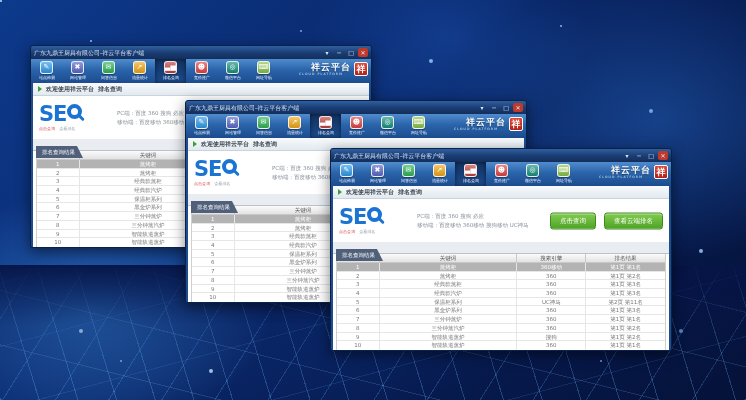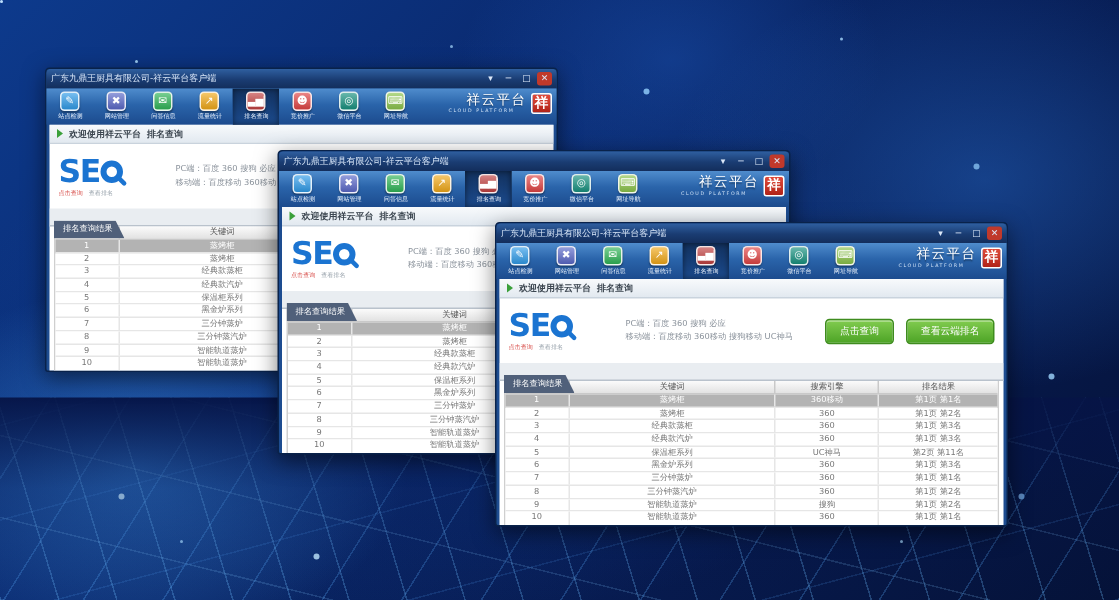--- a/index.html
+++ b/index.html
@@ -51,37 +51,37 @@
     background:linear-gradient(180deg,#4f8ccd 0%,#2a64aa 45%,#1c4b8e 100%); }
   .tb-item { width:31px; height:24px; display:flex; flex-direction:column; align-items:center;
     padding-top:2px; cursor:pointer; }
   .tb-item.active { background:linear-gradient(180deg,#12315e,#1c4b8e);
     box-shadow:inset 0 0 4px rgba(0,0,0,.55); }
   .tb-icon { width:13px; height:13px; border:1px solid rgba(255,255,255,.85); border-radius:3px;
     color:#fff; font-size:7px; line-height:11px; text-align:center; overflow:hidden;
     box-shadow:0 1px 1px rgba(0,0,0,.3); }
   .tb-label { font-size:4.5px; color:#eaf2fc; margin-top:1px; white-space:nowrap; transform:scale(.9); }
   .brand { position:absolute; right:3px; top:3px; display:flex; align-items:center; gap:3px; }
-  .brand-name { font-size:9px; font-weight:normal; color:#fff; line-height:9px;
+  .brand-name { font-size:9px; font-weight:bold; color:#fff; line-height:9px;
     text-shadow:0 1px 1px rgba(0,0,0,.4); letter-spacing:1px;margin-left:12px; }
   .brand-sub { font-size:3.5px; color:#cfe2f7; letter-spacing:1.2px; transform:scale(.9); transform-origin:left; }
   .seal { width:14px; height:14px; background:linear-gradient(180deg,#e04a3a,#b02318);
     border:1px solid #fff; border-radius:2px; color:#fff; font-size:9px; font-weight:bold;
     line-height:13px; text-align:center; }
 
   .content { margin:0 2px 2px; background:#fff; height:164px; overflow:hidden; }
   .crumb { height:13px; display:flex; align-items:center; gap:4px; padding:0 5px;
     background:linear-gradient(180deg,#f8fafc,#e2e9f0); border-bottom:1px solid #c9d3dd; }
   .flag { width:0; height:0; border-left:4px solid #3aa03a; border-top:3px solid transparent;
     border-bottom:3px solid transparent; }
   .crumb span { font-size:6px; font-weight:bold; color:#3c4650; }
 
   .banner { position:relative; height:43px; display:flex; align-items:center; padding:0 6px; }
   .seo { width:78px; }
-  .seo-row { display:flex; align-items:center; }
+  .seo-row { display:flex; align-items:flex-start; }
   .seo-se { font-size:21px; font-weight:bold; color:#1b74d1; letter-spacing:-1px; line-height:21px; }
   .lens { position:relative; width:15px; height:15px; border:4px solid #1b74d1; border-radius:50%;
     margin-left:1px; }
   .lens::after { content:""; position:absolute; width:8px; height:3px; background:#1b74d1;
     border-radius:2px; right:-7px; bottom:-4px; transform:rotate(45deg); }
   .seo-sub { font-size:4.5px; margin-top:1px; white-space:nowrap; transform:scale(.9); transform-origin:left; }
   .seo-sub .r { color:#d9534f; } .seo-sub .g { color:#9aa4ad; margin-left:3px; }
   .engines { font-size:5.5px; color:#8a929b; line-height:9px; white-space:nowrap; }
   .btns { position:absolute; right:6px; top:50%; transform:translateY(-50%); display:flex; gap:8px; }
   .btn { height:17px; padding:0 9px; background:linear-gradient(180deg,#82cc50,#4da426);

